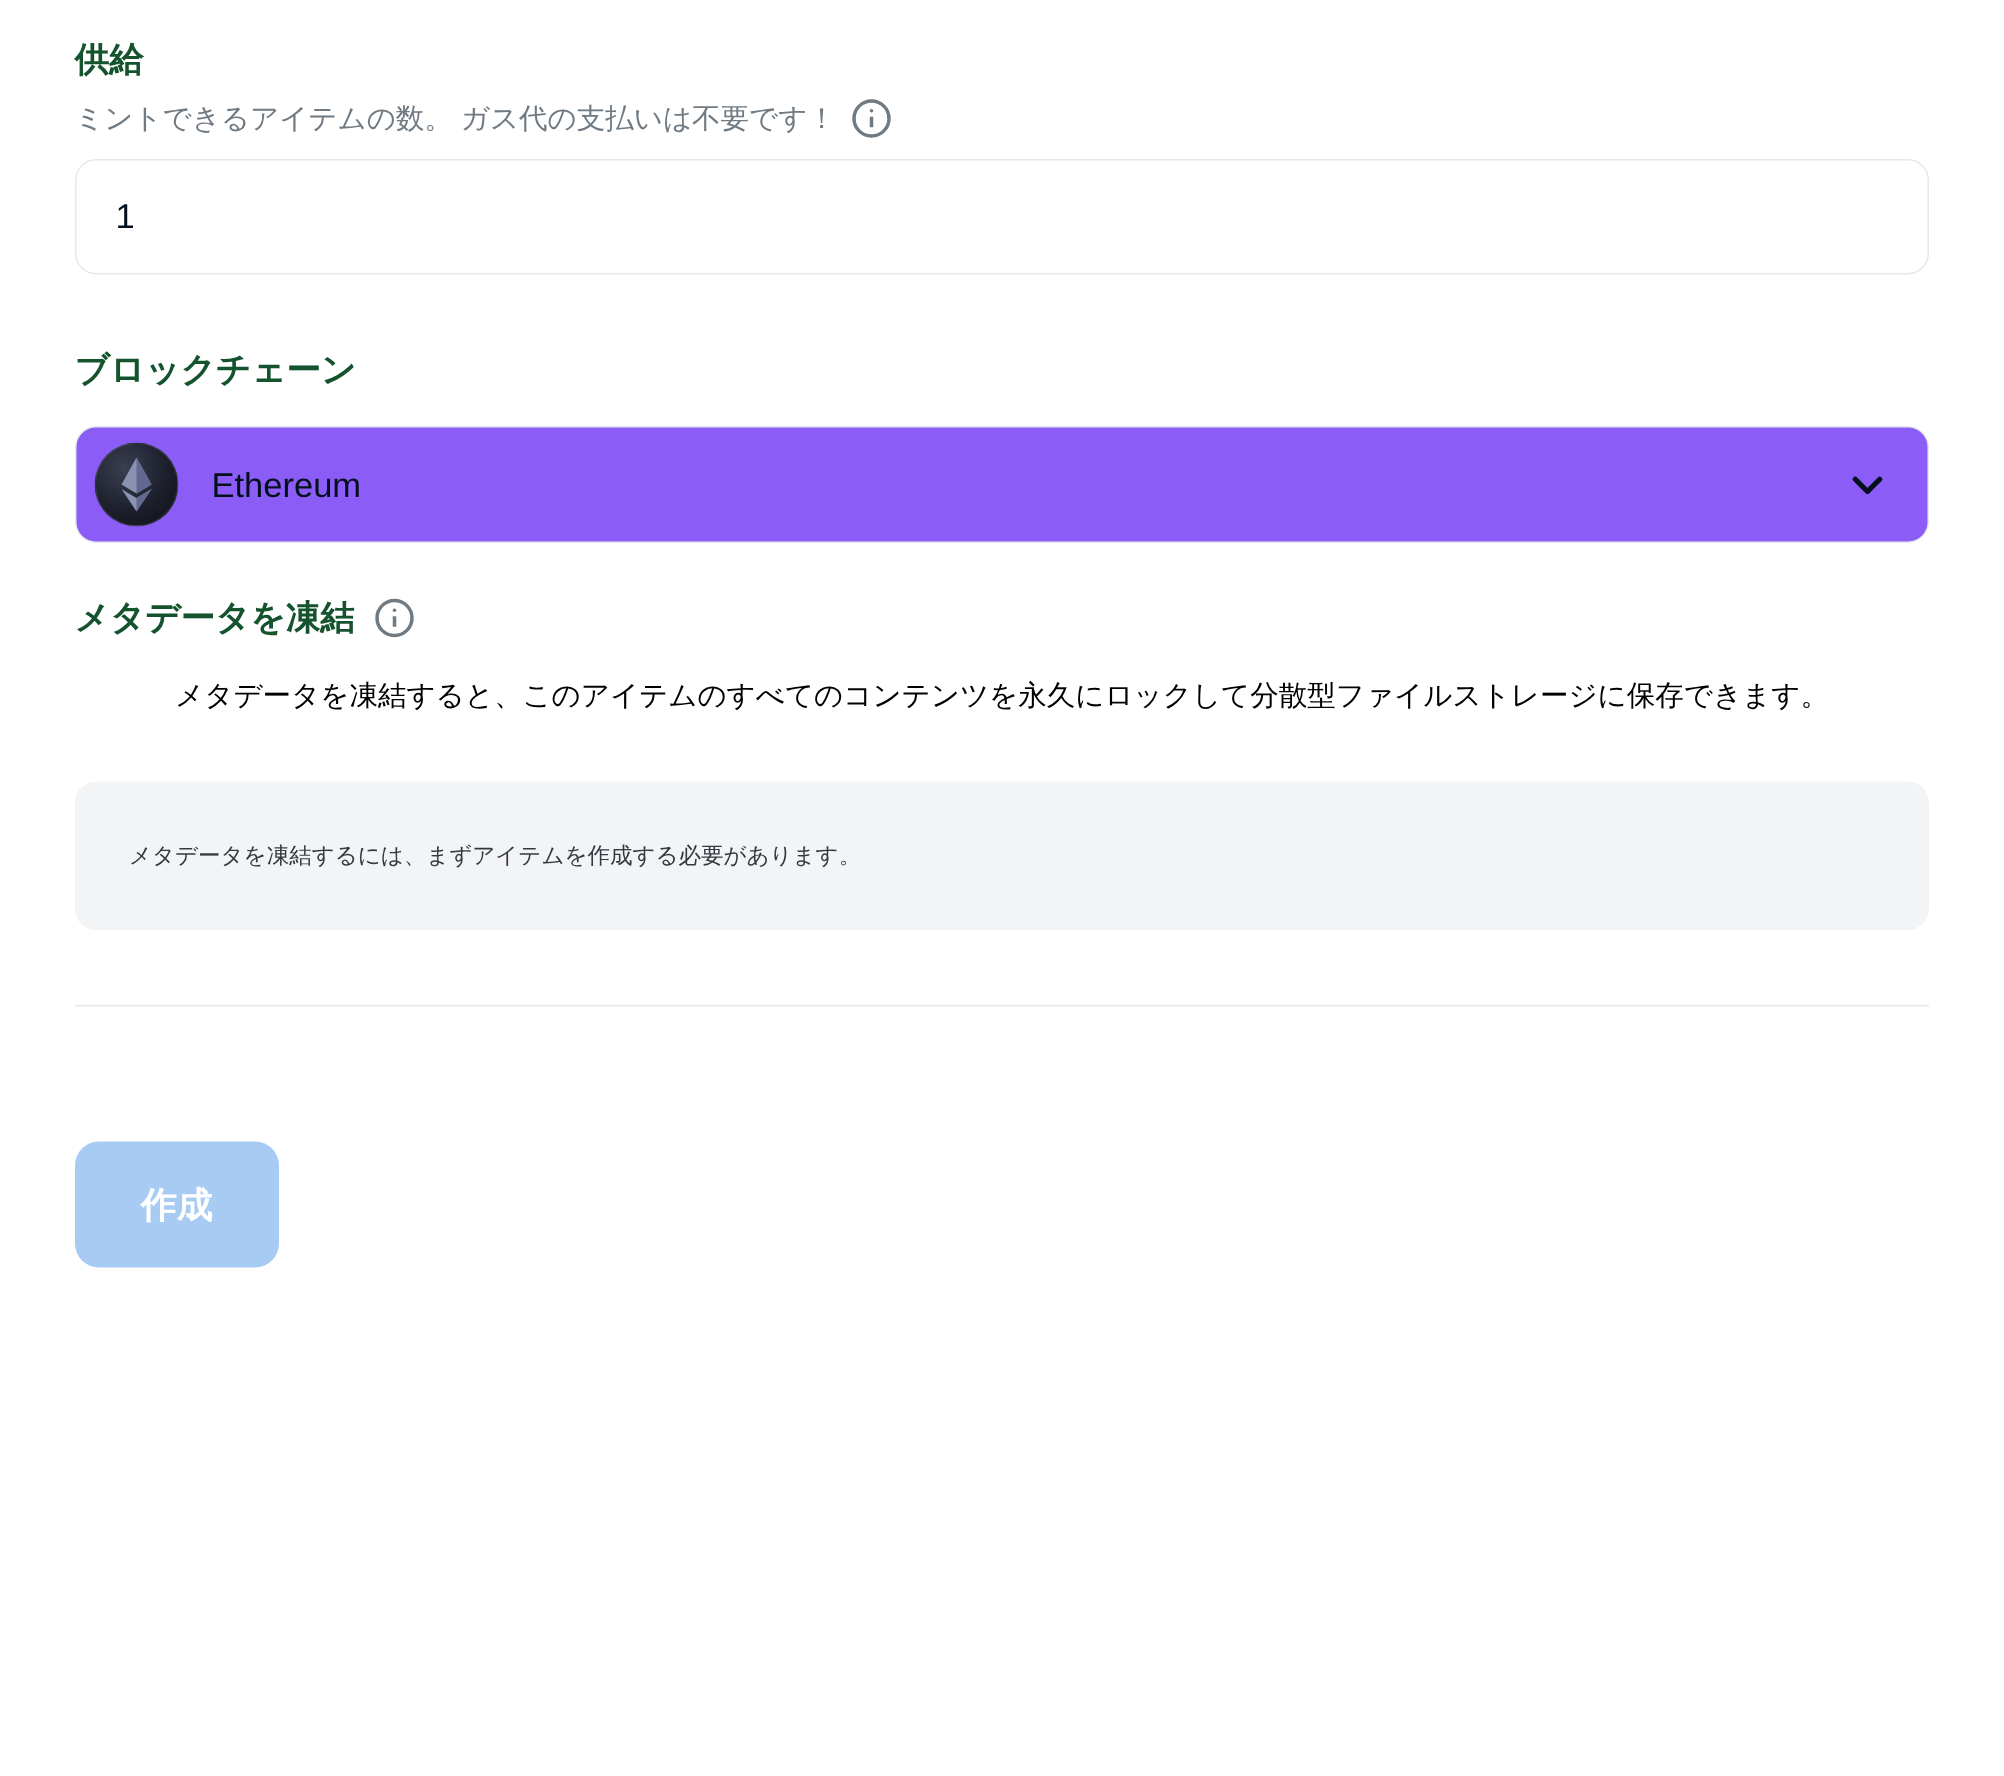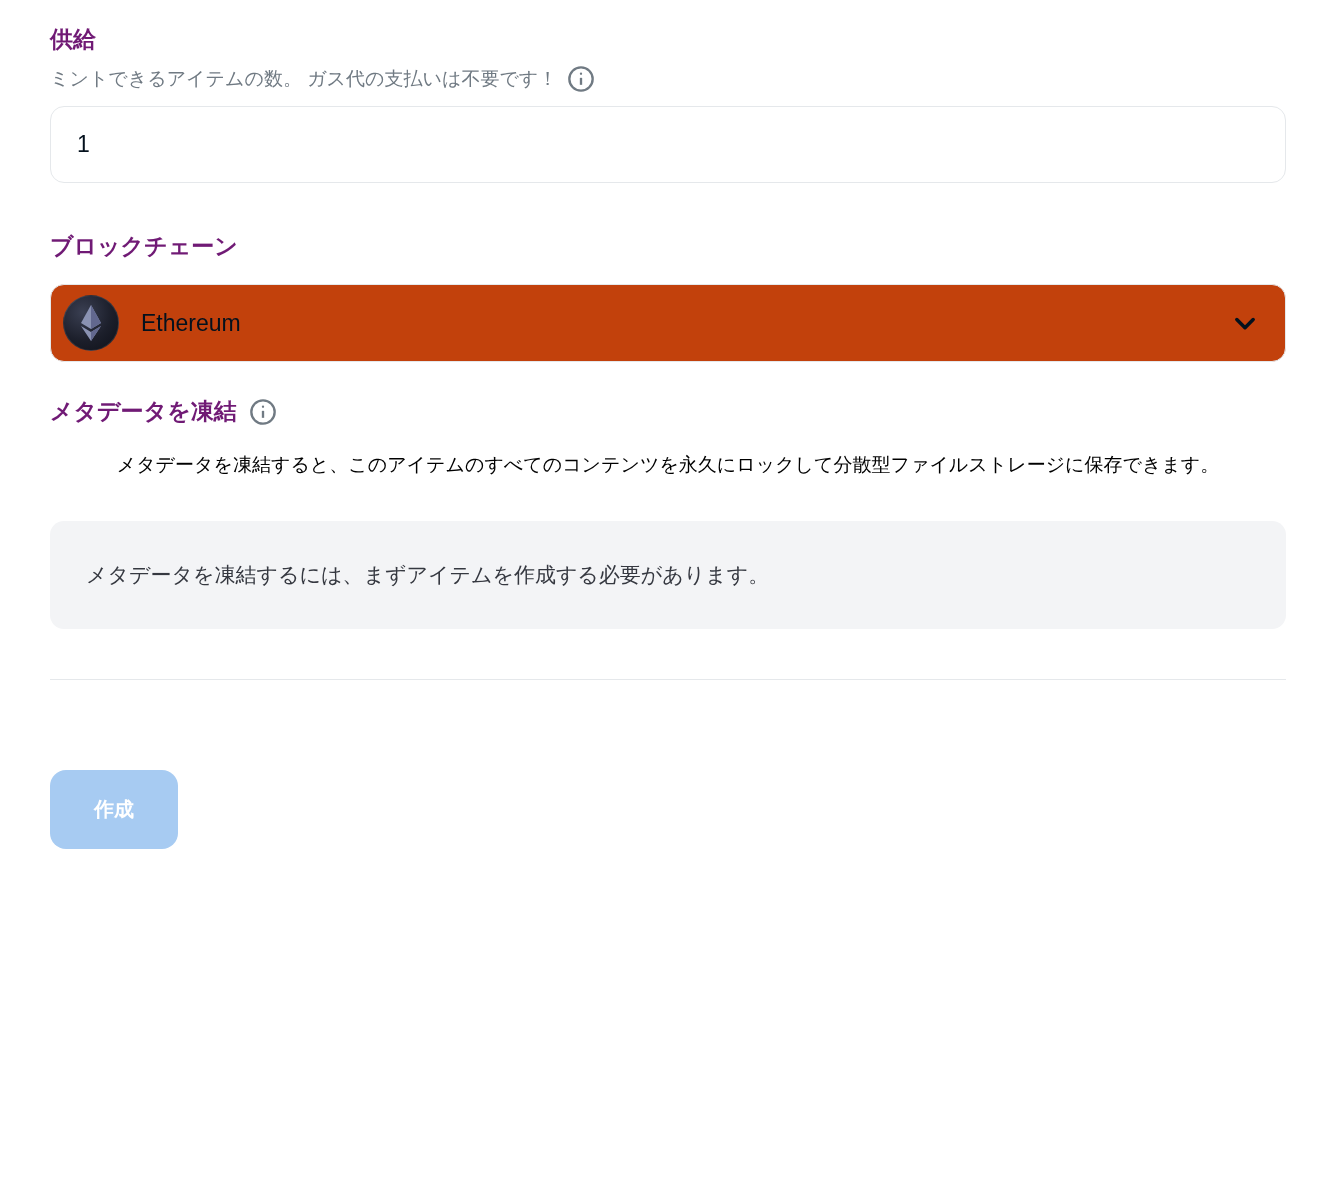--- a/index.html
+++ b/index.html
@@ -12,21 +12,21 @@
       background: #ffffff;
       padding: 24px 50px;
       width: 1336px;
     }
     .form-section {
       margin-bottom: 40px;
     }
     .section-label {
       font-size: 23px;
       font-weight: 700;
-      color: #701a75;
+      color: #14532d;
       margin-bottom: 10px;
       display: flex;
       align-items: center;
       gap: 12px;
     }
     .section-description {
       font-size: 19px;
       font-weight: 500;
       color: #707A83;
       display: flex;
@@ -59,21 +59,21 @@
     }
     .select-wrapper {
       width: 100%;
       padding: 10px 26px 10px 12px;
       border: 1px solid #E5E8EB;
       border-radius: 14px;
       display: flex;
       align-items: center;
       justify-content: space-between;
       cursor: pointer;
-      background: #c2410c;
+      background: #8b5cf6;
     }
     .select-left {
       display: flex;
       align-items: center;
       gap: 22px;
     }
     .eth-icon {
       width: 56px;
       height: 56px;
       border-radius: 50%;
@@ -107,33 +107,33 @@
       font-weight: 500;
       color: #000000;
       line-height: 1.7;
       margin-bottom: 40px;
       text-align: center;
     }
     .notice-box {
       background: #F3F4F6;
       border-radius: 14px;
       padding: 40px 36px;
-      font-size: 21px;
+      font-size: 15px;
       color: #353840;
       font-weight: 500;
     }
     .divider {
       border: none;
       border-top: 1px solid #E5E8EB;
       margin: 50px 0 90px 0;
     }
     .create-button {
       background: #A7CBF2;
       color: #ffffff;
-      font-size: 20px;
+      font-size: 24px;
       font-weight: 700;
       border: none;
       border-radius: 16px;
       padding: 26px 44px;
       cursor: pointer;
       font-family: inherit;
     }
     .blockchain-section .section-label {
       margin-bottom: 22px;
     }

